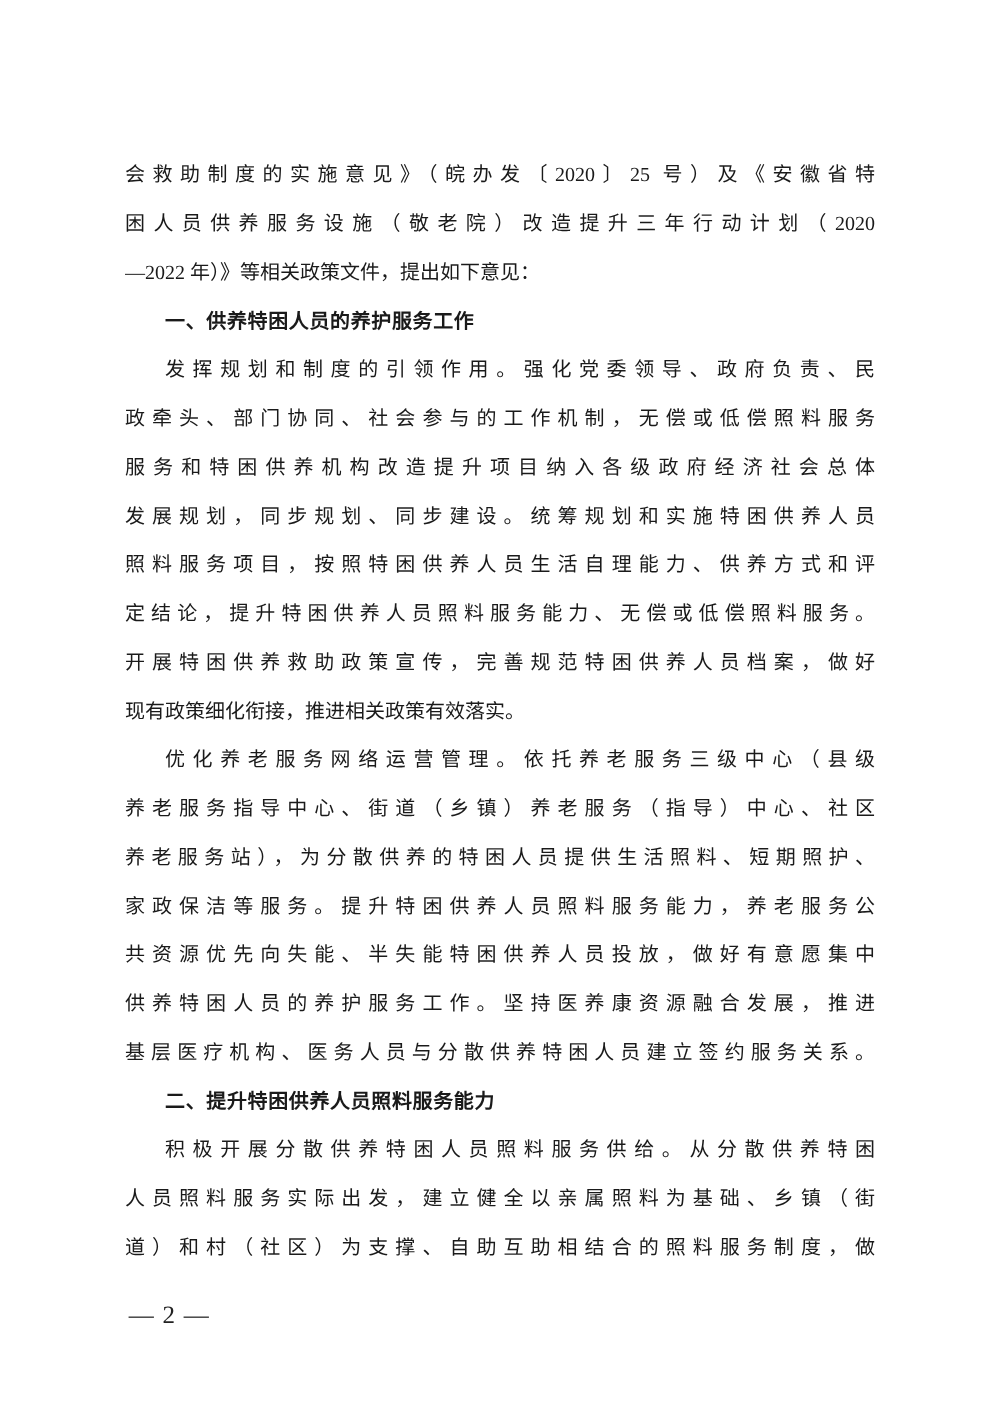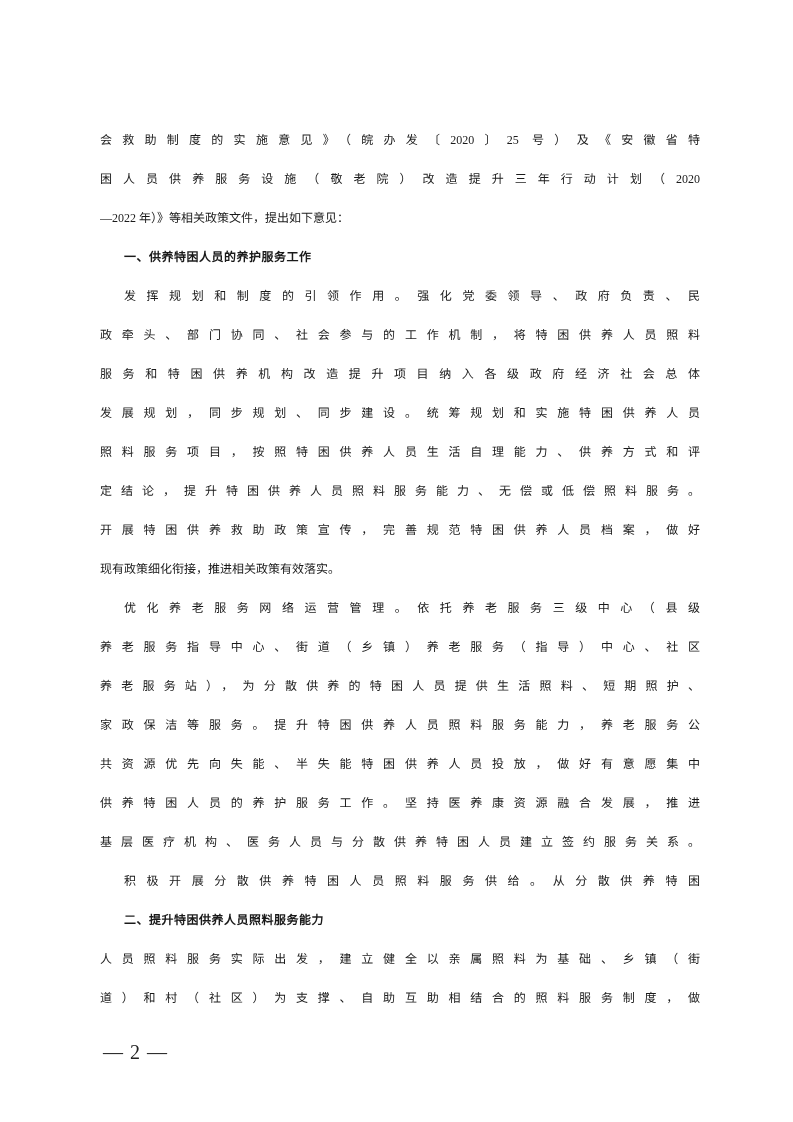--- a/index.html
+++ b/index.html
@@ -18,21 +18,21 @@
   }
   .doc-body {
     position: absolute;
     left: 100px;
     top: 121px;
     width: 600px;
   }
   .line {
     height: 39px;
     line-height: 39px;
-    font-size: 12px;
+    font-size: 16px;
     text-align: justify;
     text-align-last: justify;
     color: #1a1a1a;
     white-space: normal;
     overflow: hidden;
   }
   .line.end {
     text-align-last: left;
   }
   .line.start {
@@ -60,33 +60,33 @@
 </head>
 <body>
 
 <div class="page">
   <div class="doc-body" id="doc-body">
       <div class="line full">会救助制度的实施意见》（皖办发〔2020〕25 号）及《安徽省特</div>
       <div class="line full">困人员供养服务设施（敬老院）改造提升三年行动计划（2020</div>
       <div class="line end">—2022 年）》等相关政策文件，提出如下意见：</div>
       <div class="line heading">一、供养特困人员的养护服务工作</div>
       <div class="line start">发挥规划和制度的引领作用。强化党委领导、政府负责、民</div>
-      <div class="line full">政牵头、部门协同、社会参与的工作机制，将特困供养人员照料</div>
+      <div class="line full">政牵头、部门协同、社会参与的工作机制，无偿或低偿照料服务</div>
       <div class="line full">服务和特困供养机构改造提升项目纳入各级政府经济社会总体</div>
       <div class="line full">发展规划，同步规划、同步建设。统筹规划和实施特困供养人员</div>
       <div class="line full">照料服务项目，按照特困供养人员生活自理能力、供养方式和评</div>
       <div class="line full">定结论，提升特困供养人员照料服务能力、无偿或低偿照料服务。</div>
       <div class="line full">开展特困供养救助政策宣传，完善规范特困供养人员档案，做好</div>
       <div class="line end">现有政策细化衔接，推进相关政策有效落实。</div>
       <div class="line start">优化养老服务网络运营管理。依托养老服务三级中心（县级</div>
       <div class="line full">养老服务指导中心、街道（乡镇）养老服务（指导）中心、社区</div>
       <div class="line full">养老服务站），为分散供养的特困人员提供生活照料、短期照护、</div>
       <div class="line full">家政保洁等服务。提升特困供养人员照料服务能力，养老服务公</div>
       <div class="line full">共资源优先向失能、半失能特困供养人员投放，做好有意愿集中</div>
       <div class="line full">供养特困人员的养护服务工作。坚持医养康资源融合发展，推进</div>
       <div class="line full">基层医疗机构、医务人员与分散供养特困人员建立签约服务关系。</div>
+      <div class="line heading">二、提升特困供养人员照料服务能力</div>
       <div class="line start">积极开展分散供养特困人员照料服务供给。从分散供养特困</div>
-      <div class="line heading">二、提升特困供养人员照料服务能力</div>
       <div class="line full">人员照料服务实际出发，建立健全以亲属照料为基础、乡镇（街</div>
       <div class="line full">道）和村（社区）为支撑、自助互助相结合的照料服务制度，做</div>
     </div>
   <div class="page-footer">— 2 —</div>
 </div>
 
 </body></html>

